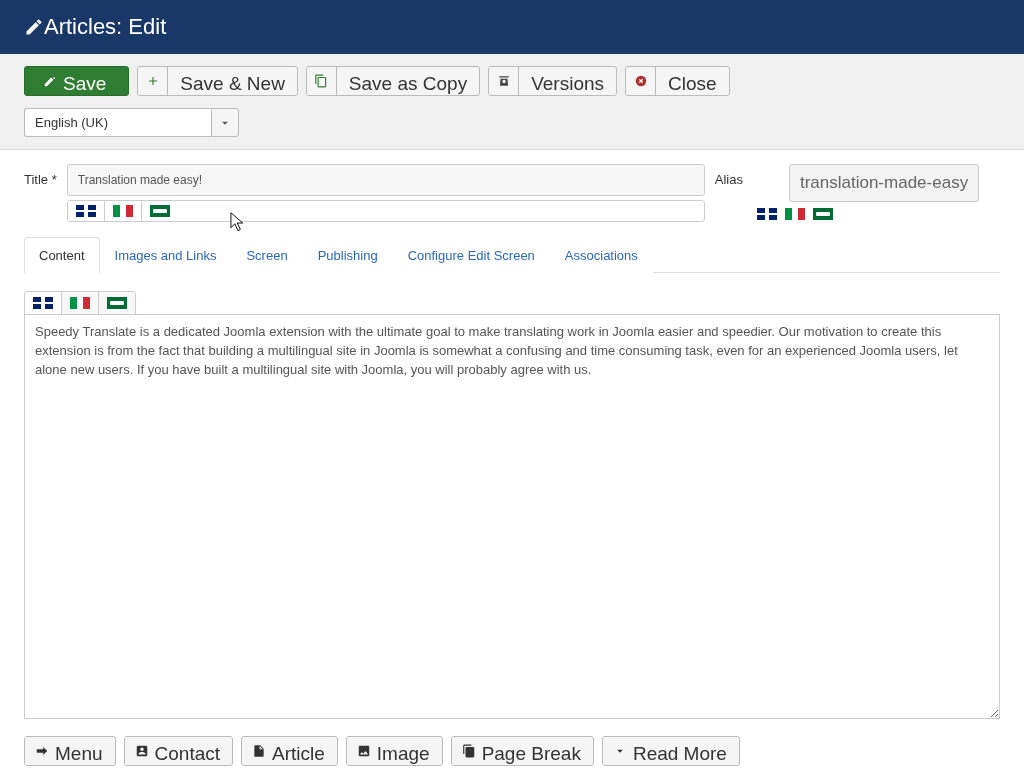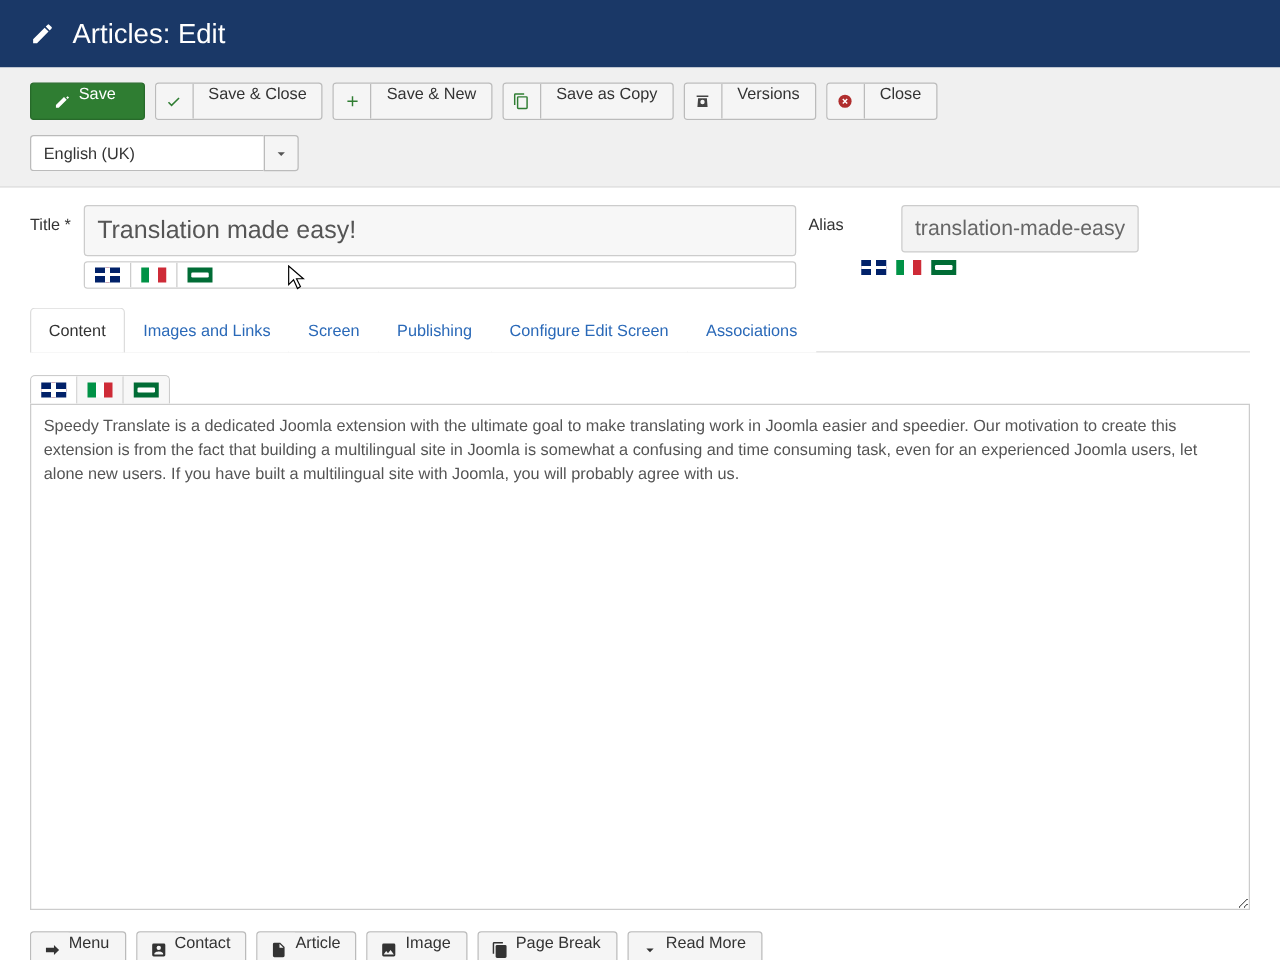--- a/index.html
+++ b/index.html
@@ -4,45 +4,44 @@
 <style>
 * { box-sizing: border-box; margin: 0; padding: 0; }
 body { font-family: -apple-system, BlinkMacSystemFont, "Segoe UI", Helvetica, Arial, sans-serif; font-size: 13px; color: #333; background: #fff; }
 
 .header-bar {
   background: #1a3867;
   color: #fff;
   padding: 14px 24px;
   display: flex;
   align-items: center;
-  gap: 14px;
 }
 .header-bar .title { font-size: 22px; font-weight: 400; }
 .pencil-icon { width: 20px; height: 20px; fill: #fff; }
 
 .toolbar-area {
   background: #f0f0f0;
   border-bottom: 1px solid #ddd;
   padding: 12px 24px 12px 24px;
 }
 .toolbar-row {
   display: flex;
   gap: 8px;
   margin-bottom: 12px;
 }
 .btn {
   display: inline-flex;
-  align-items: flex-start;
+  align-items: flex-end;
   background: #f5f5f5;
   border: 1px solid #bbb;
   border-radius: 3px;
   overflow: hidden;
   cursor: pointer;
   height: 30px;
-  font-size: 13px;
+  font-size: 19px;
   color: #333;
 }
 .btn .btn-icon {
   width: 30px;
   display: flex;
   align-items: center;
   justify-content: center;
   border-right: 1px solid #bbb;
   height: 100%;
   background: #f5f5f5;
@@ -90,23 +89,23 @@
   margin-bottom: 14px;
 }
 .field-group { display: flex; align-items: flex-start; gap: 10px; }
 .field-label { padding-top: 8px; font-size: 13px; color: #333; white-space: nowrap; }
 .field-wrap { display: flex; flex-direction: column; gap: 4px; }
 .text-input {
   border: 1px solid #ccc;
   background: #f7f7f7;
   border-radius: 3px;
   padding: 8px 10px;
-  font-size: 20px;
+  font-size: 12px;
   color: #555;
-  width: 570px;
+  width: 638px;
 }
 .text-input.alias { font-size: 17px; width: 190px; background: #f3f3f3; color: #666; margin-left: 36px; }
 
 .flag-tabs {
   display: inline-flex;
   border: 1px solid #ccc;
   border-radius: 3px;
   overflow: hidden;
   background: #fff;
 }
@@ -231,28 +230,20 @@
       <span class="btn-icon">
           <svg class="ico" viewBox="0 0 24 24">
             <path d="M3 17.25V21h3.75L17.81 9.94l-3.75-3.75L3 17.25zM21 7l-2-2-2 2 2 2 2-2z"></path>
           </svg>
         </span>
       <span class="btn-label">Save</span>
     </button>
     <button class="btn">
       <span class="btn-icon">
           <svg class="ico ico-green" viewBox="0 0 24 24">
-            <path d="M9 16.2l-3.5-3.5L4 14.2 9 19.2 20 8.2 18.5 6.7z"></path>
-          </svg>
-        </span>
-      <span class="btn-label">Save &amp; Close</span>
-    </button>
-    <button class="btn">
-      <span class="btn-icon">
-          <svg class="ico ico-green" viewBox="0 0 24 24">
             <path d="M19 13h-6v6h-2v-6H5v-2h6V5h2v6h6v2z"></path>
           </svg>
         </span>
       <span class="btn-label">Save &amp; New</span>
     </button>
     <button class="btn">
       <span class="btn-icon">
           <svg class="ico ico-green" viewBox="0 0 24 24">
             <path d="M16 1H4a2 2 0 0 0-2 2v14h2V3h12V1zm3 4H8a2 2 0 0 0-2 2v14a2 2 0 0 0 2 2h11a2 2 0 0 0 2-2V7a2 2 0 0 0-2-2zm0 16H8V7h11v14z"></path>
           </svg>

